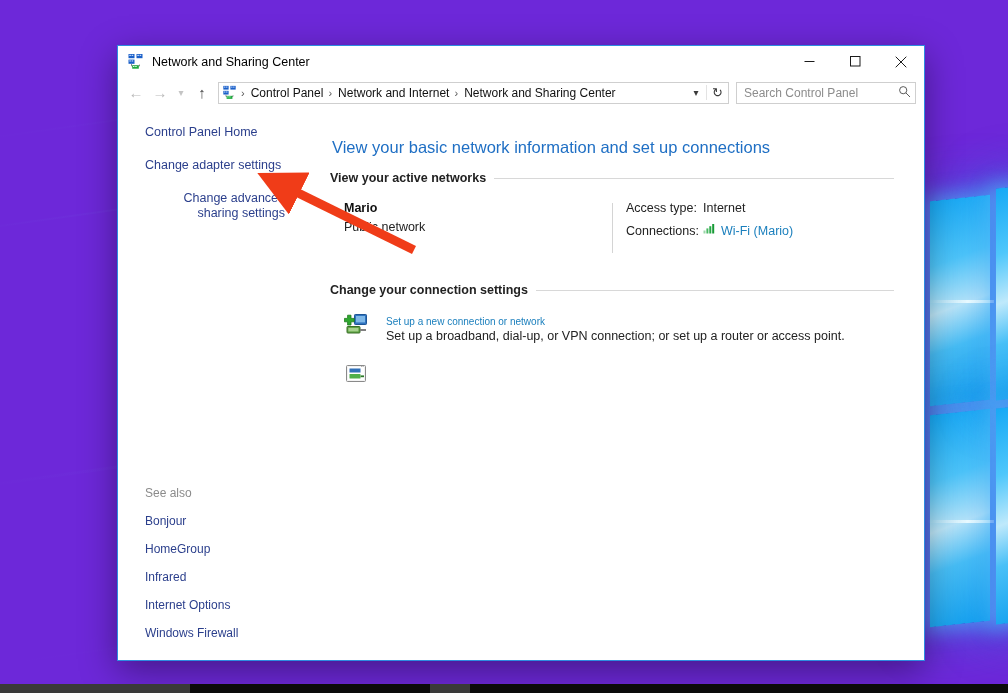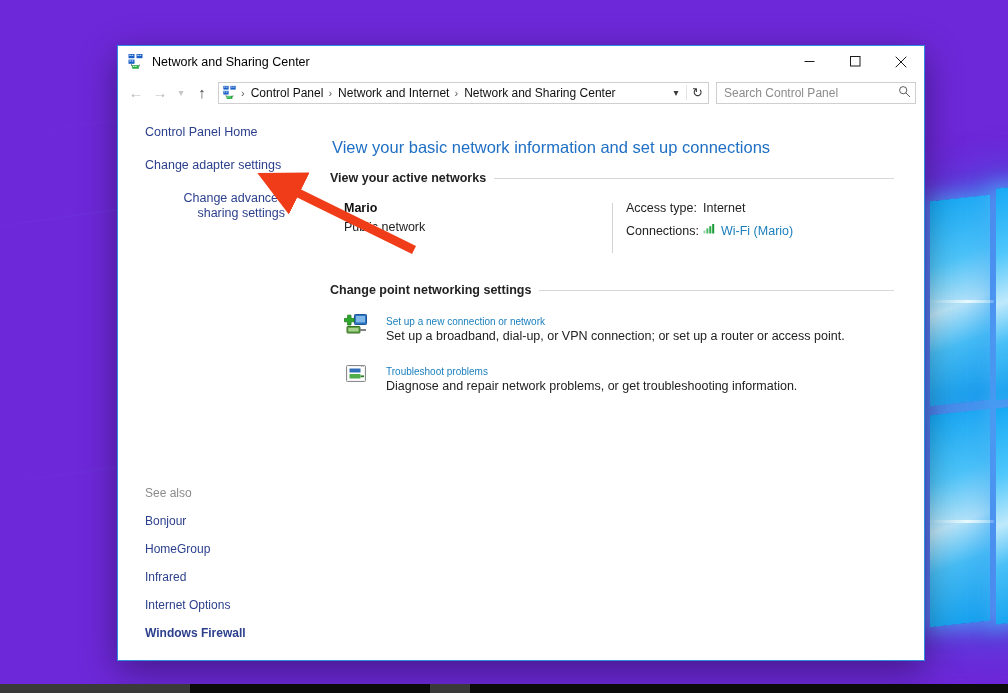--- a/index.html
+++ b/index.html
@@ -138,21 +138,21 @@
   .crumb-caret {
     width: 20px; text-align: center; color: #3b3b3b; font-size: 10px;
     flex: none;
   }
   .crumb-refresh {
     width: 22px; text-align: center; color: #3b3b3b; font-size: 13px;
     border-left: 1px solid #e3e3e3;
     flex: none;
   }
   #searchbox {
-    width: 200px; height: 22px; flex: none;
+    width: 180px; height: 22px; flex: none;
     margin-left: 7px;
     border: 1px solid #cfcfcf;
     background: #ffffff;
     display: flex; align-items: center;
     padding: 0 4px 0 7px;
   }
   #search-input {
     flex: 1 1 auto; border: 0; outline: none;
     font-size: 12px; color: #8c8c8c;
     font-family: "Liberation Sans", sans-serif;
@@ -181,21 +181,21 @@
     left: 27px; bottom: 20px;
     width: 165px;
   }
   #see-also-title {
     font-size: 12px; color: #8b8b8b; margin-bottom: 14px;
   }
   .see-link {
     display: block; font-size: 12px; color: #2b3f8c;
     margin-bottom: 14px; line-height: 14px;
   }
-  .see-link:last-child { margin-bottom: 0; font-weight: bold; }
+  .see-link:last-child { margin-bottom: 0; }
 
   
   #main-heading {
     font-size: 16.5px; color: #1f6fc4;
     font-weight: normal;
     margin: 16px 0 14px 6px;
   }
   .sec-head {
     display: flex; align-items: center;
     margin: 0 0 0 4px;
@@ -387,21 +387,21 @@
                   <rect x="9.2" y="2" width="2" height="9.5" fill="#179a36"></rect>
                 </svg>
               </span>
               <a class="v link">Wi-Fi (Mario)</a>
             </div>
           </div>
         </div>
 
         <div id="net-settings">
           <div class="sec-head">
-            <span class="lbl">Change point networking settings</span>
+            <span class="lbl">Change your connection settings</span>
             <span class="rule"></span>
           </div>
 
           <div class="task-row" style="margin-top:14px;">
             <div class="task-icon">
               <svg width="26" height="24" viewBox="0 0 26 24">
                 <rect x="10.5" y="1.5" width="12" height="10" rx="0.8" fill="#2f74c0" stroke="#1d5596" stroke-width="1"></rect>
                 <rect x="12" y="3" width="9" height="6.4" fill="#7fb8e8"></rect>
                 <rect x="3" y="13.5" width="13" height="6.5" rx="0.8" fill="#5fa344" stroke="#3a6e28" stroke-width="1"></rect>
                 <rect x="4.4" y="15" width="10" height="3.4" fill="#a6d18d"></rect>
@@ -420,24 +420,20 @@
               <svg width="26" height="24" viewBox="0 0 26 24">
                 <rect x="2.5" y="2.5" width="19" height="16" rx="1" fill="#f3f3f3" stroke="#8a8a8a" stroke-width="1"></rect>
                 <rect x="4" y="4" width="16" height="13" fill="#ffffff"></rect>
                 <rect x="5.5" y="5.5" width="11" height="4" fill="#2f6fb8"></rect>
                 <rect x="5.5" y="11" width="11" height="4.5" rx="0.6" fill="#4fae4a"></rect>
                 <rect x="16.6" y="12.4" width="3.4" height="1.8" fill="#2e7a2b"></rect>
                 <circle cx="17.6" cy="3.6" r="0.5" fill="#9a9a9a"></circle>
                 <circle cx="19.1" cy="3.6" r="0.5" fill="#9a9a9a"></circle>
               </svg>
             </div>
-            <div class="task-txt">
-              <a class="task-title">Troubleshoot problems</a>
-              <div class="task-desc">Diagnose and repair network problems, or get troubleshooting information.</div>
-            </div>
           </div>
         </div>
 
       </div>
     </div>
   </div>
 
   <svg id="annotation-arrow" viewBox="0 0 1008 693">
     <defs>
       <marker id="redhead" markerWidth="5.2" markerHeight="5.2" refX="1.4" refY="2.6" orient="auto">

